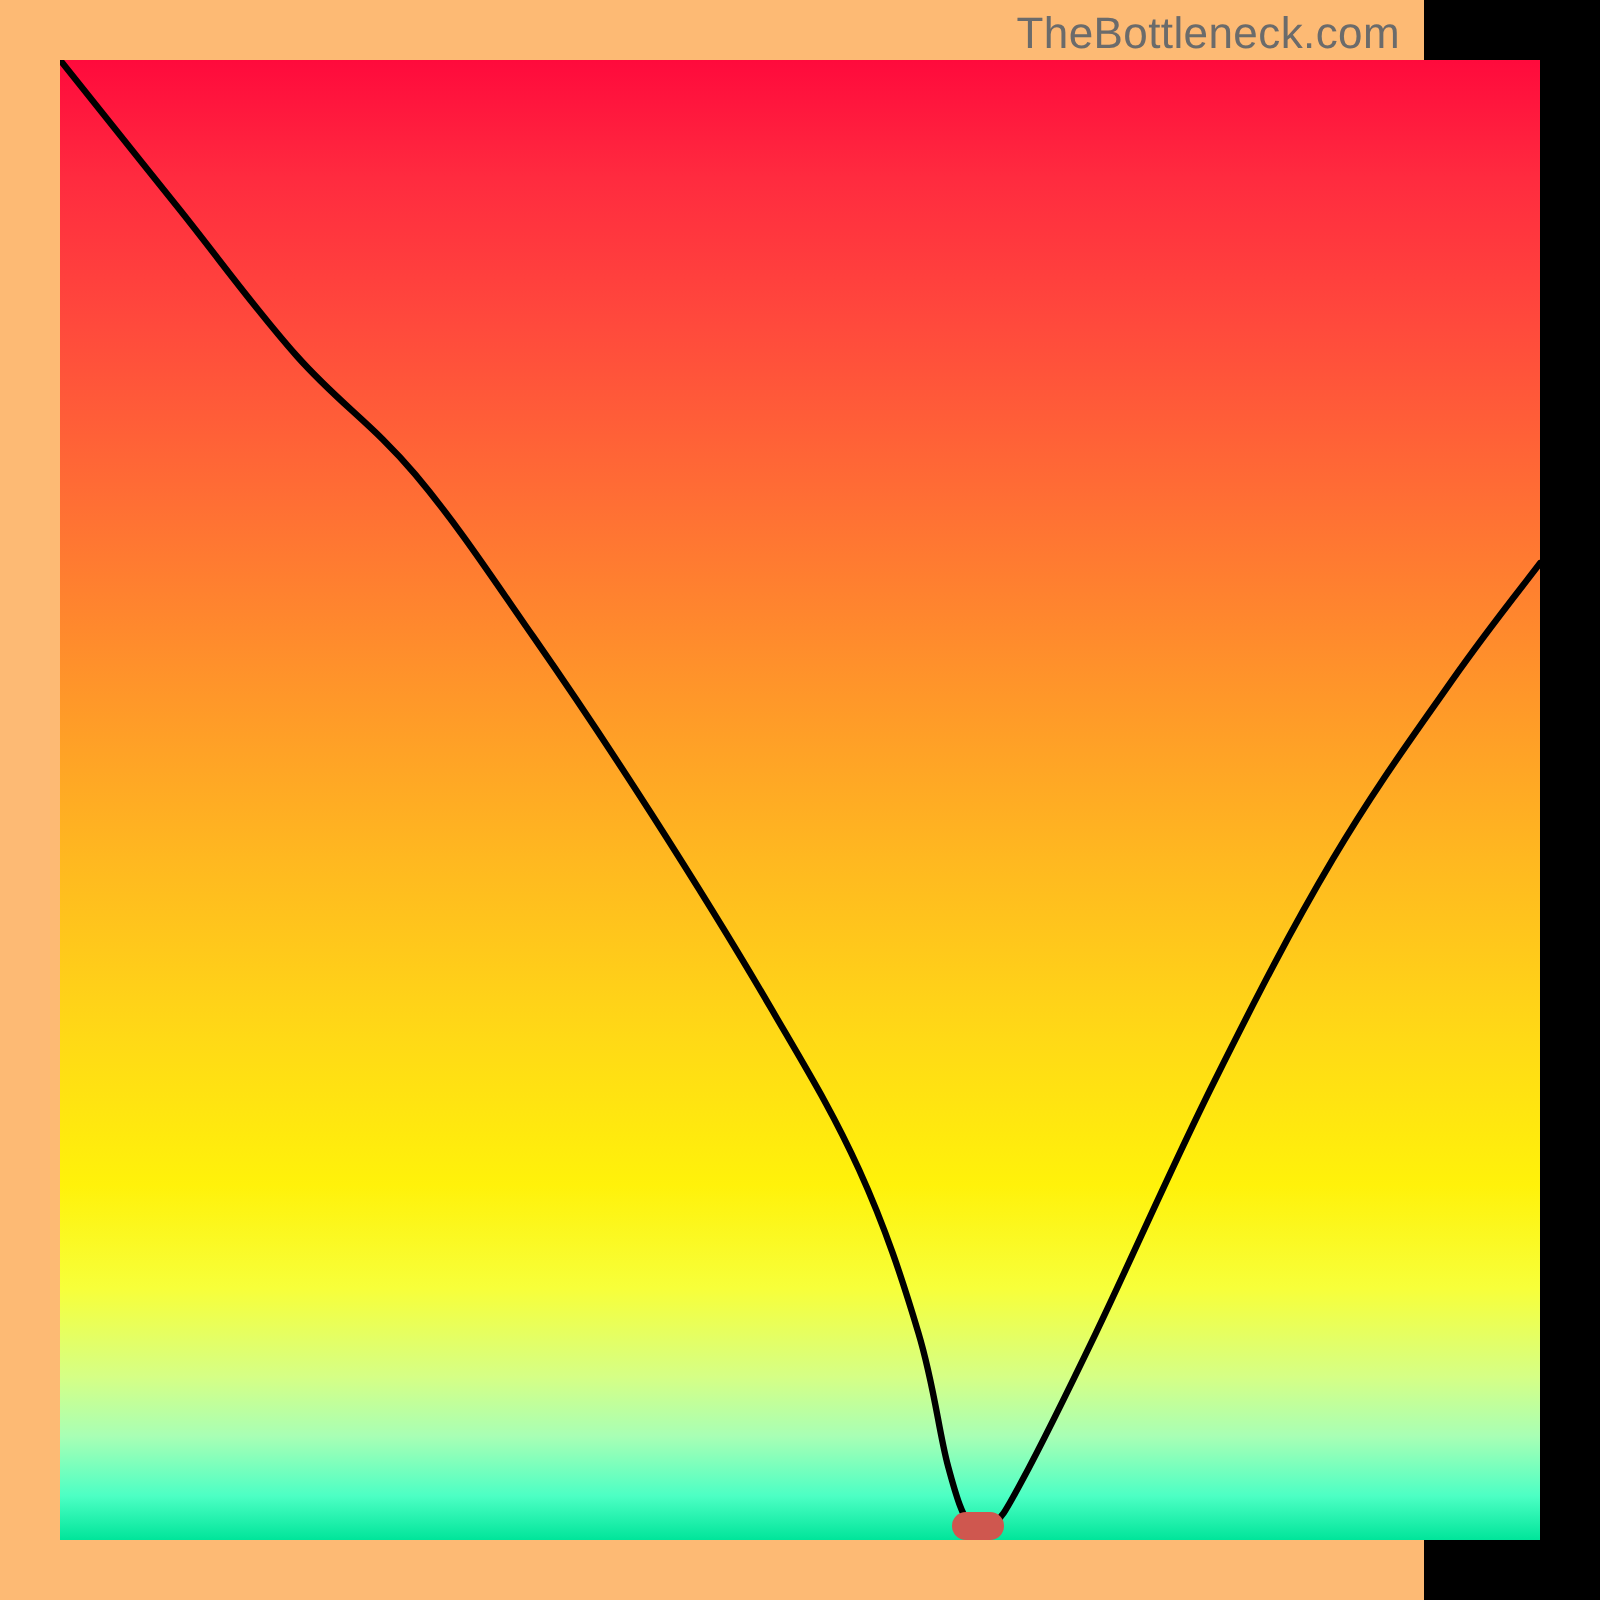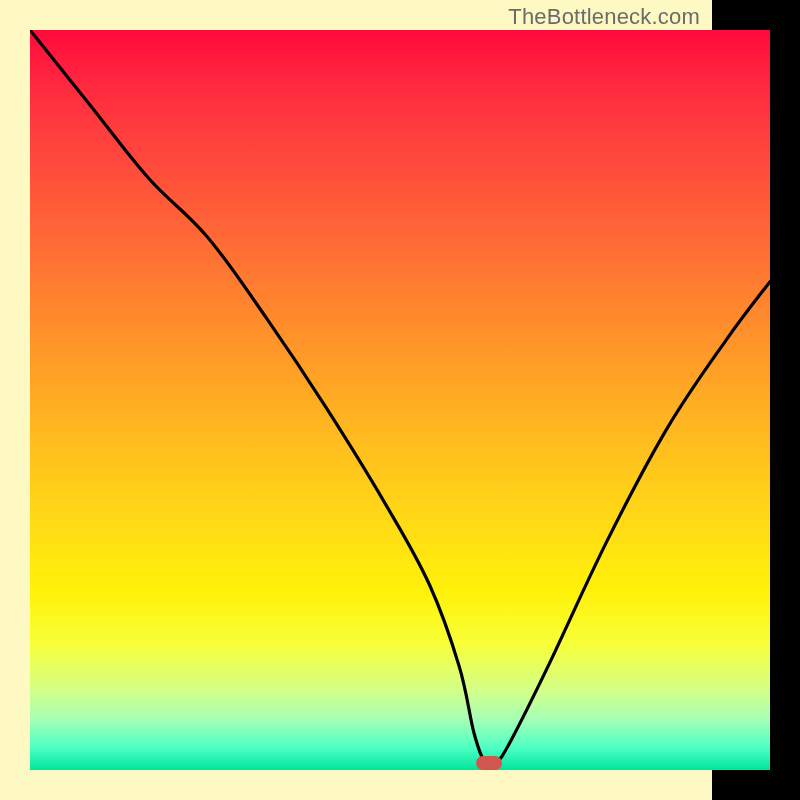--- a/index.html
+++ b/index.html
@@ -8,21 +8,21 @@
     width: 800px;
     height: 800px;
     background: #000;
     overflow: hidden;
     font-family: Arial, Helvetica, sans-serif;
   }
   .frame {
     position: relative;
     width: 712px;
     height: 800px;
-    background: #fef9c3;
+    background: #fdba74;
   }
   .watermark {
     position: absolute;
     top: 4px;
     right: 12px;
     color: #6b6b6b;
     font-size: 22px;
     font-weight: 500;
     letter-spacing: 0.2px;
     z-index: 20;

